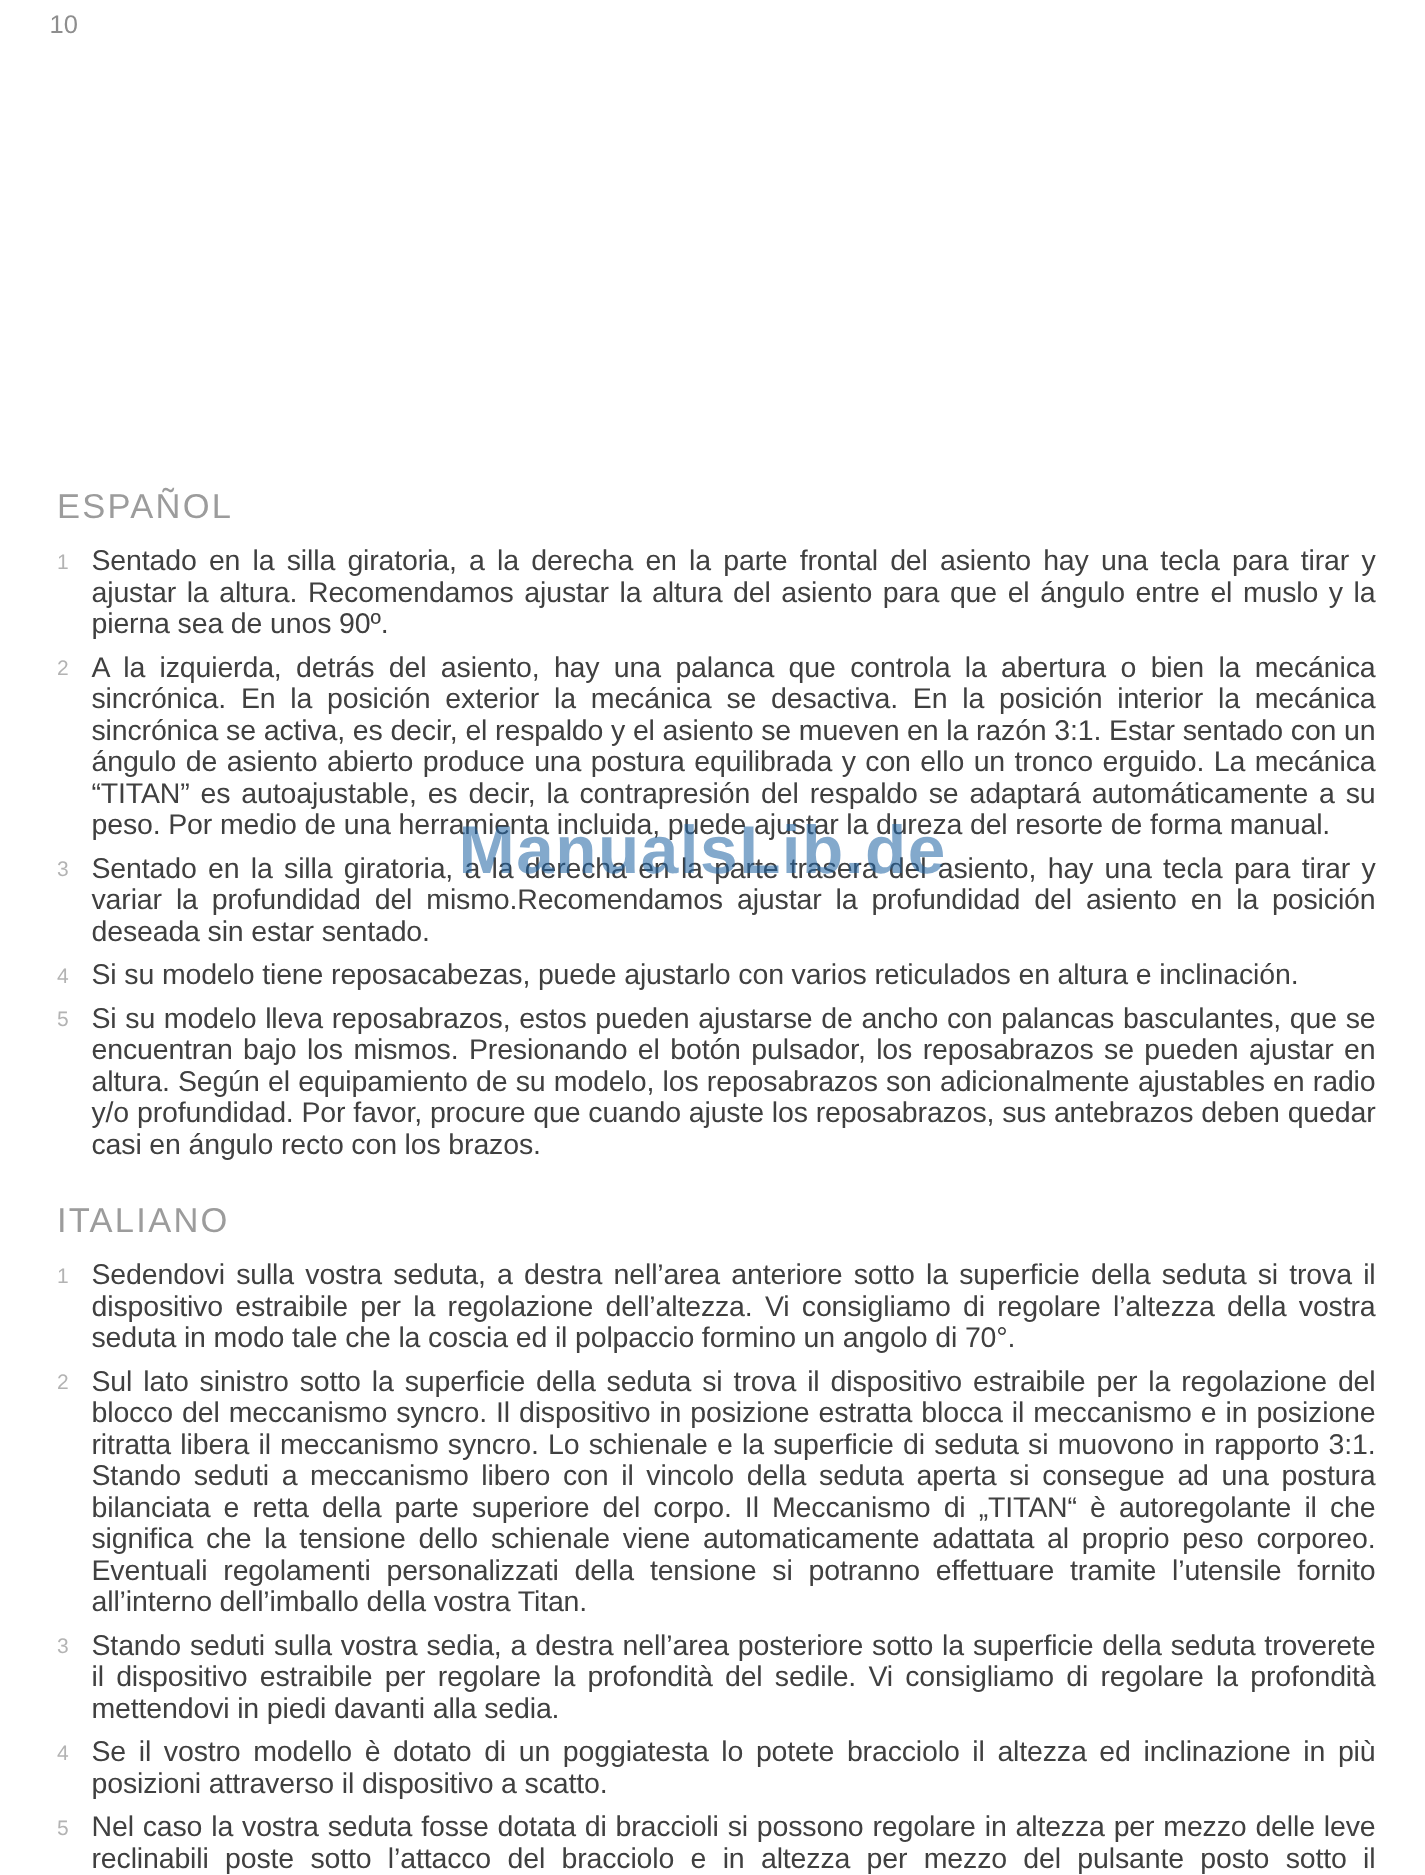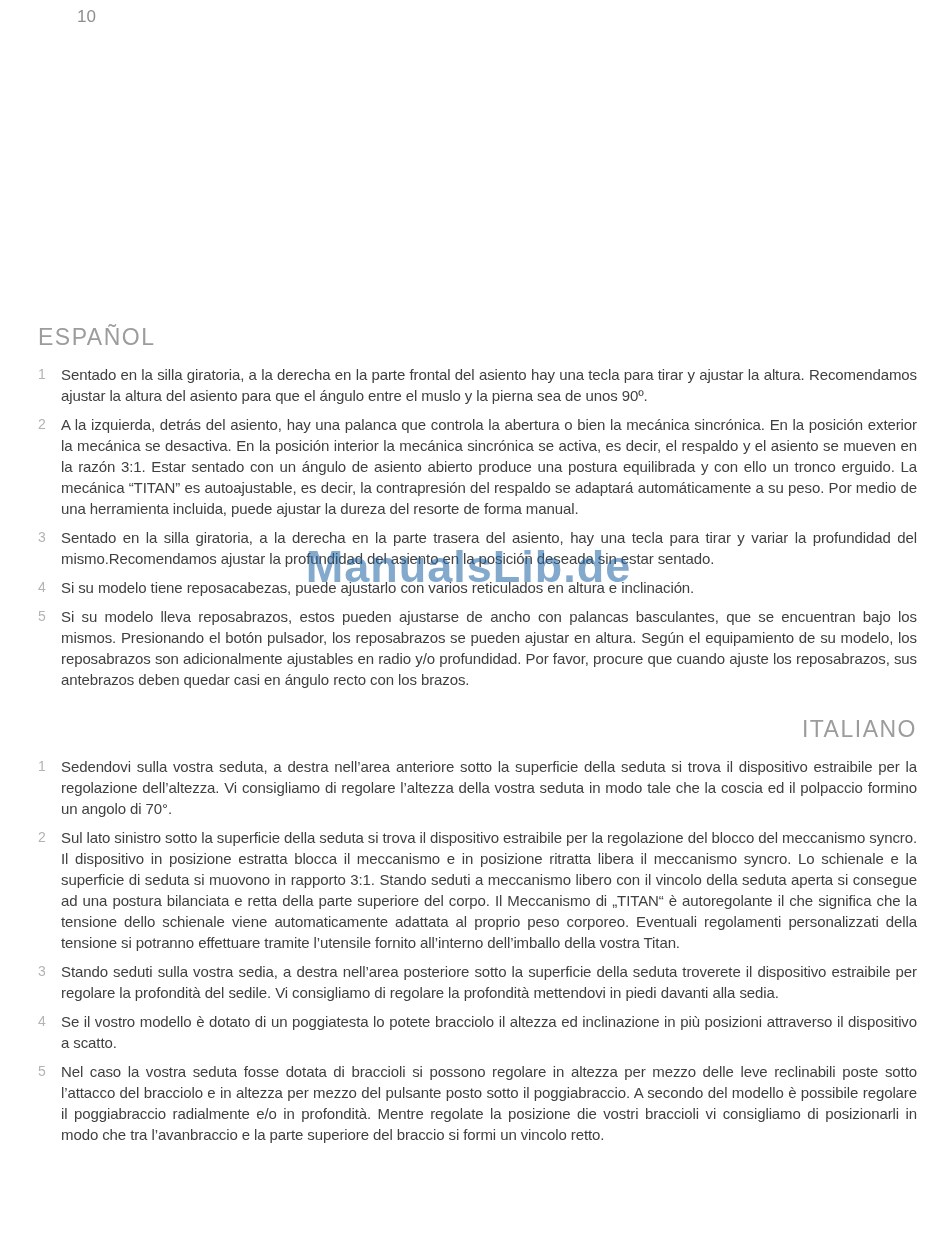--- a/index.html
+++ b/index.html
@@ -11,55 +11,53 @@
     font-family: "Liberation Sans", "DejaVu Sans", sans-serif;
     position: relative;
     overflow: hidden;
   }
   .page-number {
     position: absolute;
     top: 7px;
     left: 33px;
     font-size: 17px;
     color: #8e8e8e;
-    margin-left: 44px;
   }
   .content {
     position: absolute;
     top: 322px;
     left: 38px;
     right: 33px;
   }
   .section-title {
     font-weight: 300;
     font-size: 23px;
     line-height: 30px;
     color: #9c9c9c;
     letter-spacing: 1.5px;
     margin: 0 0 12px 0;
   }
   .section-italiano .section-title {
     margin-top: 24px;
-    text-align: right;
   }
   .item {
     display: flex;
     margin-bottom: 8px;
   }
   .item-num {
     flex: 0 0 23px;
     font-size: 14px;
     color: #b3b3b3;
     padding-top: 2px;
   }
   .item-text {
     flex: 1;
     margin: 0;
     text-align: justify;
-    font-size: 15px;
+    font-size: 19px;
     line-height: 21px;
     color: #404040;
     letter-spacing: -0.1px;
   }
   .watermark {
     position: absolute;
     top: 541px;
     left: 50%;
     transform: translateX(-52%);
     font-size: 45px;

